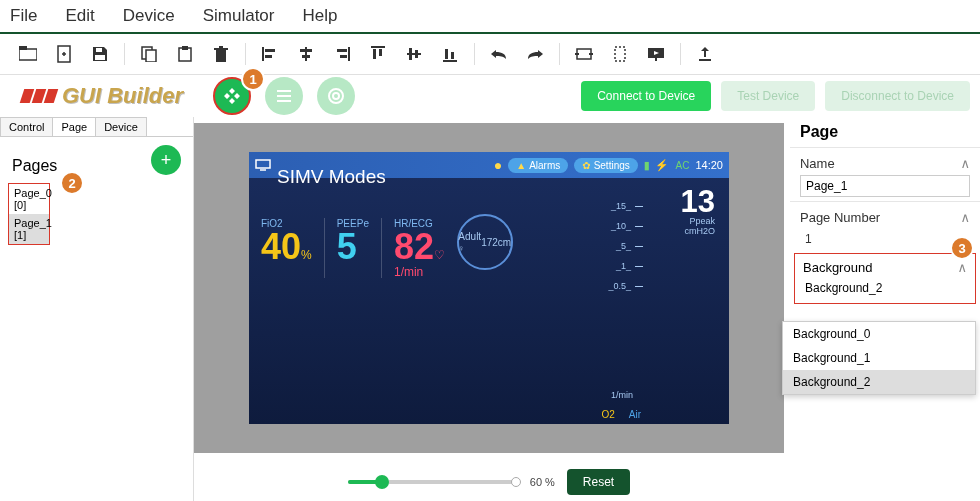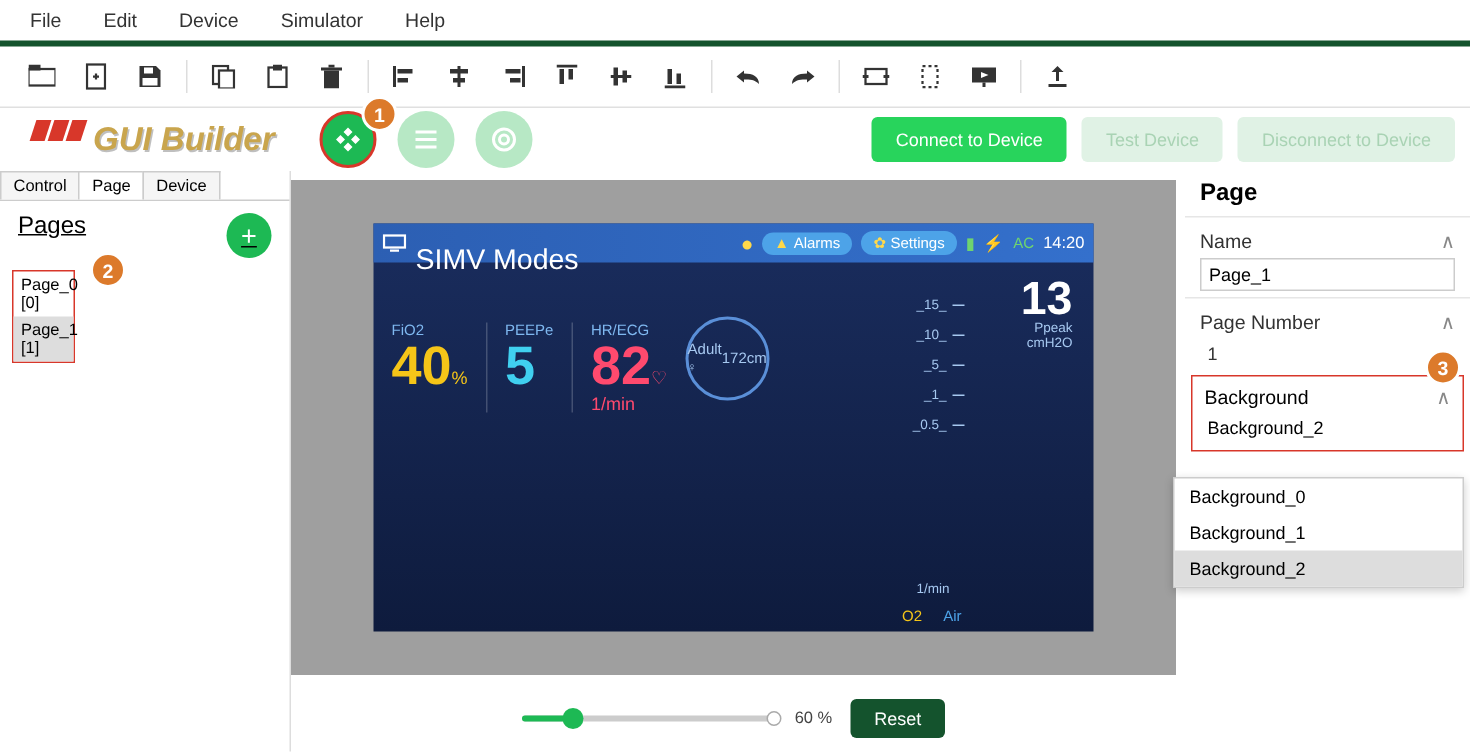--- a/index.html
+++ b/index.html
@@ -1,26 +1,26 @@
 <!DOCTYPE html>
 <html><head>
 <meta charset="utf-8">
 <style>
 * { box-sizing: border-box; margin: 0; padding: 0; font-family: Arial, sans-serif; }
 body { width: 980px; height: 501px; background: #fff; overflow: hidden; font-size: 13px; }
 
-.menubar { display: flex; padding: 6px 20px; gap: 28px; font-size: 13px; color: #333; border-bottom: 4px solid #14532d; }
+.menubar { display: flex; padding: 6px 10px; gap: 28px; font-size: 17px; color: #333; border-bottom: 2px solid #14532d; }
 .menubar span { cursor: pointer; }
 
 .toolbar { display: flex; align-items: center; padding: 6px 10px; gap: 0; border-bottom: 1px solid #e0e0e0; }
 .toolbar .icon { width: 36px; height: 28px; display: flex; align-items: center; justify-content: center; color: #444; cursor: pointer; }
 .toolbar .sep { width: 1px; height: 22px; background: #ddd; margin: 0 6px; }
 
 .brand-row { display: flex; align-items: center; padding: 2px 2px; position: relative; }
-.brand { display: flex; align-items: flex-start; gap: 6px; padding-left: 20px; }
+.brand { display: flex; align-items: center; gap: 6px; padding-left: 20px; }
 .brand-logo { display: flex; gap: 2px; }
 .brand-logo span { width: 10px; height: 14px; background: #d8372a; transform: skewX(-18deg); }
 .brand-text { font-size: 22px; font-weight: bold; font-style: italic; color: #c9a54d; text-shadow: 1px 1px 0 rgba(0,0,0,.25); }
 
 .mode-icons { display: flex; gap: 14px; margin-left: 30px; align-items: center; }
 .mode-icon { width: 38px; height: 38px; border-radius: 50%; display: flex; align-items: center; justify-content: center; position: relative; }
 .mode-icon.green { background: #1db954; }
 .mode-icon.green-light { background: #b7e8c5; }
 .mode-icon.red-outline { border: 2px solid #d8372a; }
 
@@ -30,21 +30,21 @@
 .btn.disabled { background: #e0f2e5; color: #a9d3b4; }
 
 .badge { position: absolute; width: 24px; height: 24px; border-radius: 50%; background: #dc7a2b; color: #fff; font-size: 13px; font-weight: bold; display: flex; align-items: center; justify-content: center; border: 2px solid #fff; }
 
 .main { display: flex; height: calc(501px - 108px); }
 .left-panel { width: 196px; border-right: 1px solid #ddd; }
 .tabs { display: flex; font-size: 11px; border-bottom: 1px solid #ccc; }
 .tabs span { padding: 3px 8px; border: 1px solid #ccc; border-bottom: none; background: #f5f5f5; margin-right: -1px; cursor: pointer; }
 .tabs span.active { background: #fff; }
 
-.pages-hdr { display: flex; justify-content: space-between; align-items: flex-start; padding: 8px 12px; text-decoration: underline; }
+.pages-hdr { display: flex; justify-content: space-between; align-items: flex-end; padding: 8px 12px; }
 .pages-hdr h3 { font-size: 16px; font-weight: normal; }
 .add-btn { width: 30px; height: 30px; border-radius: 50%; background: #1db954; color: #fff; font-size: 18px; display: flex; align-items: center; justify-content: center; cursor: pointer; }
 
 .page-list { position: relative; padding-left: 8px; }
 .page-list .item { font-size: 11px; padding: 2px 4px; cursor: pointer; border: 1px solid transparent; }
 .page-list .item.selected { background: #ddd; }
 .page-list-box { border: 1px solid #d8372a; width: 42px; }
 
 .canvas-area { flex: 1; display: flex; flex-direction: column; align-items: center; background: #fff; }
 .canvas-outer { background: #9f9f9f; width: 590px; height: 330px; margin-top: 6px; display: flex; align-items: center; justify-content: center; }

